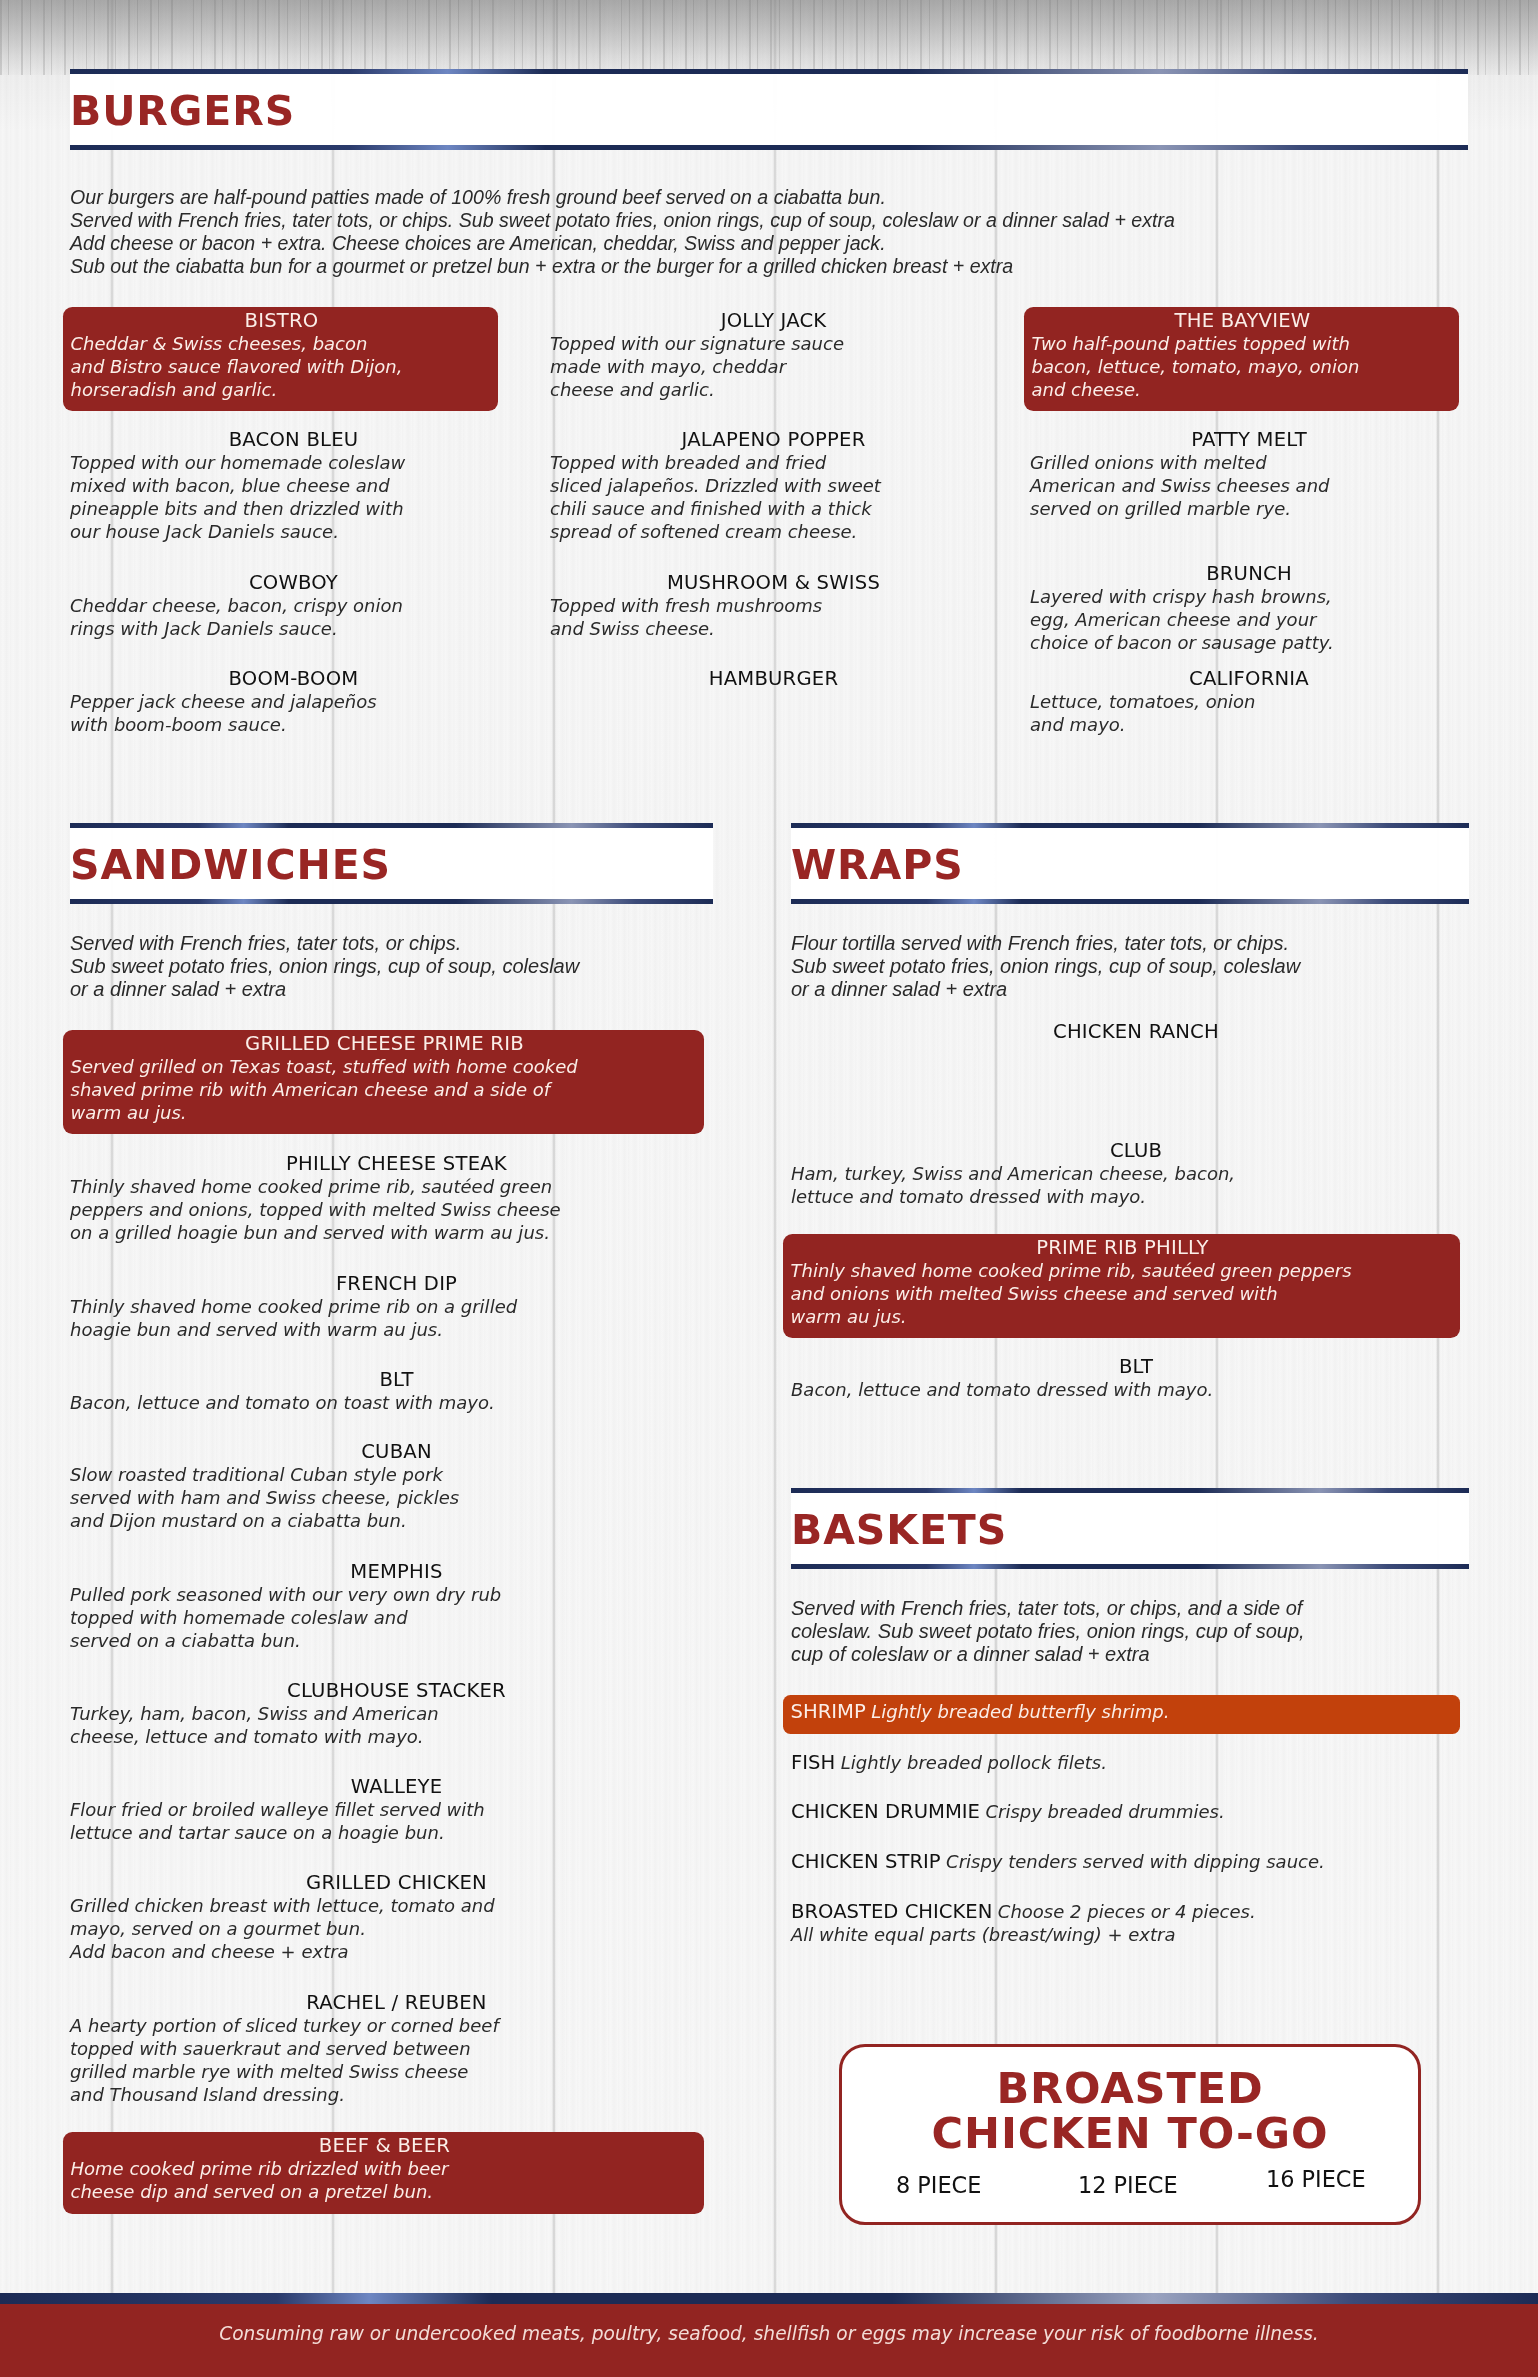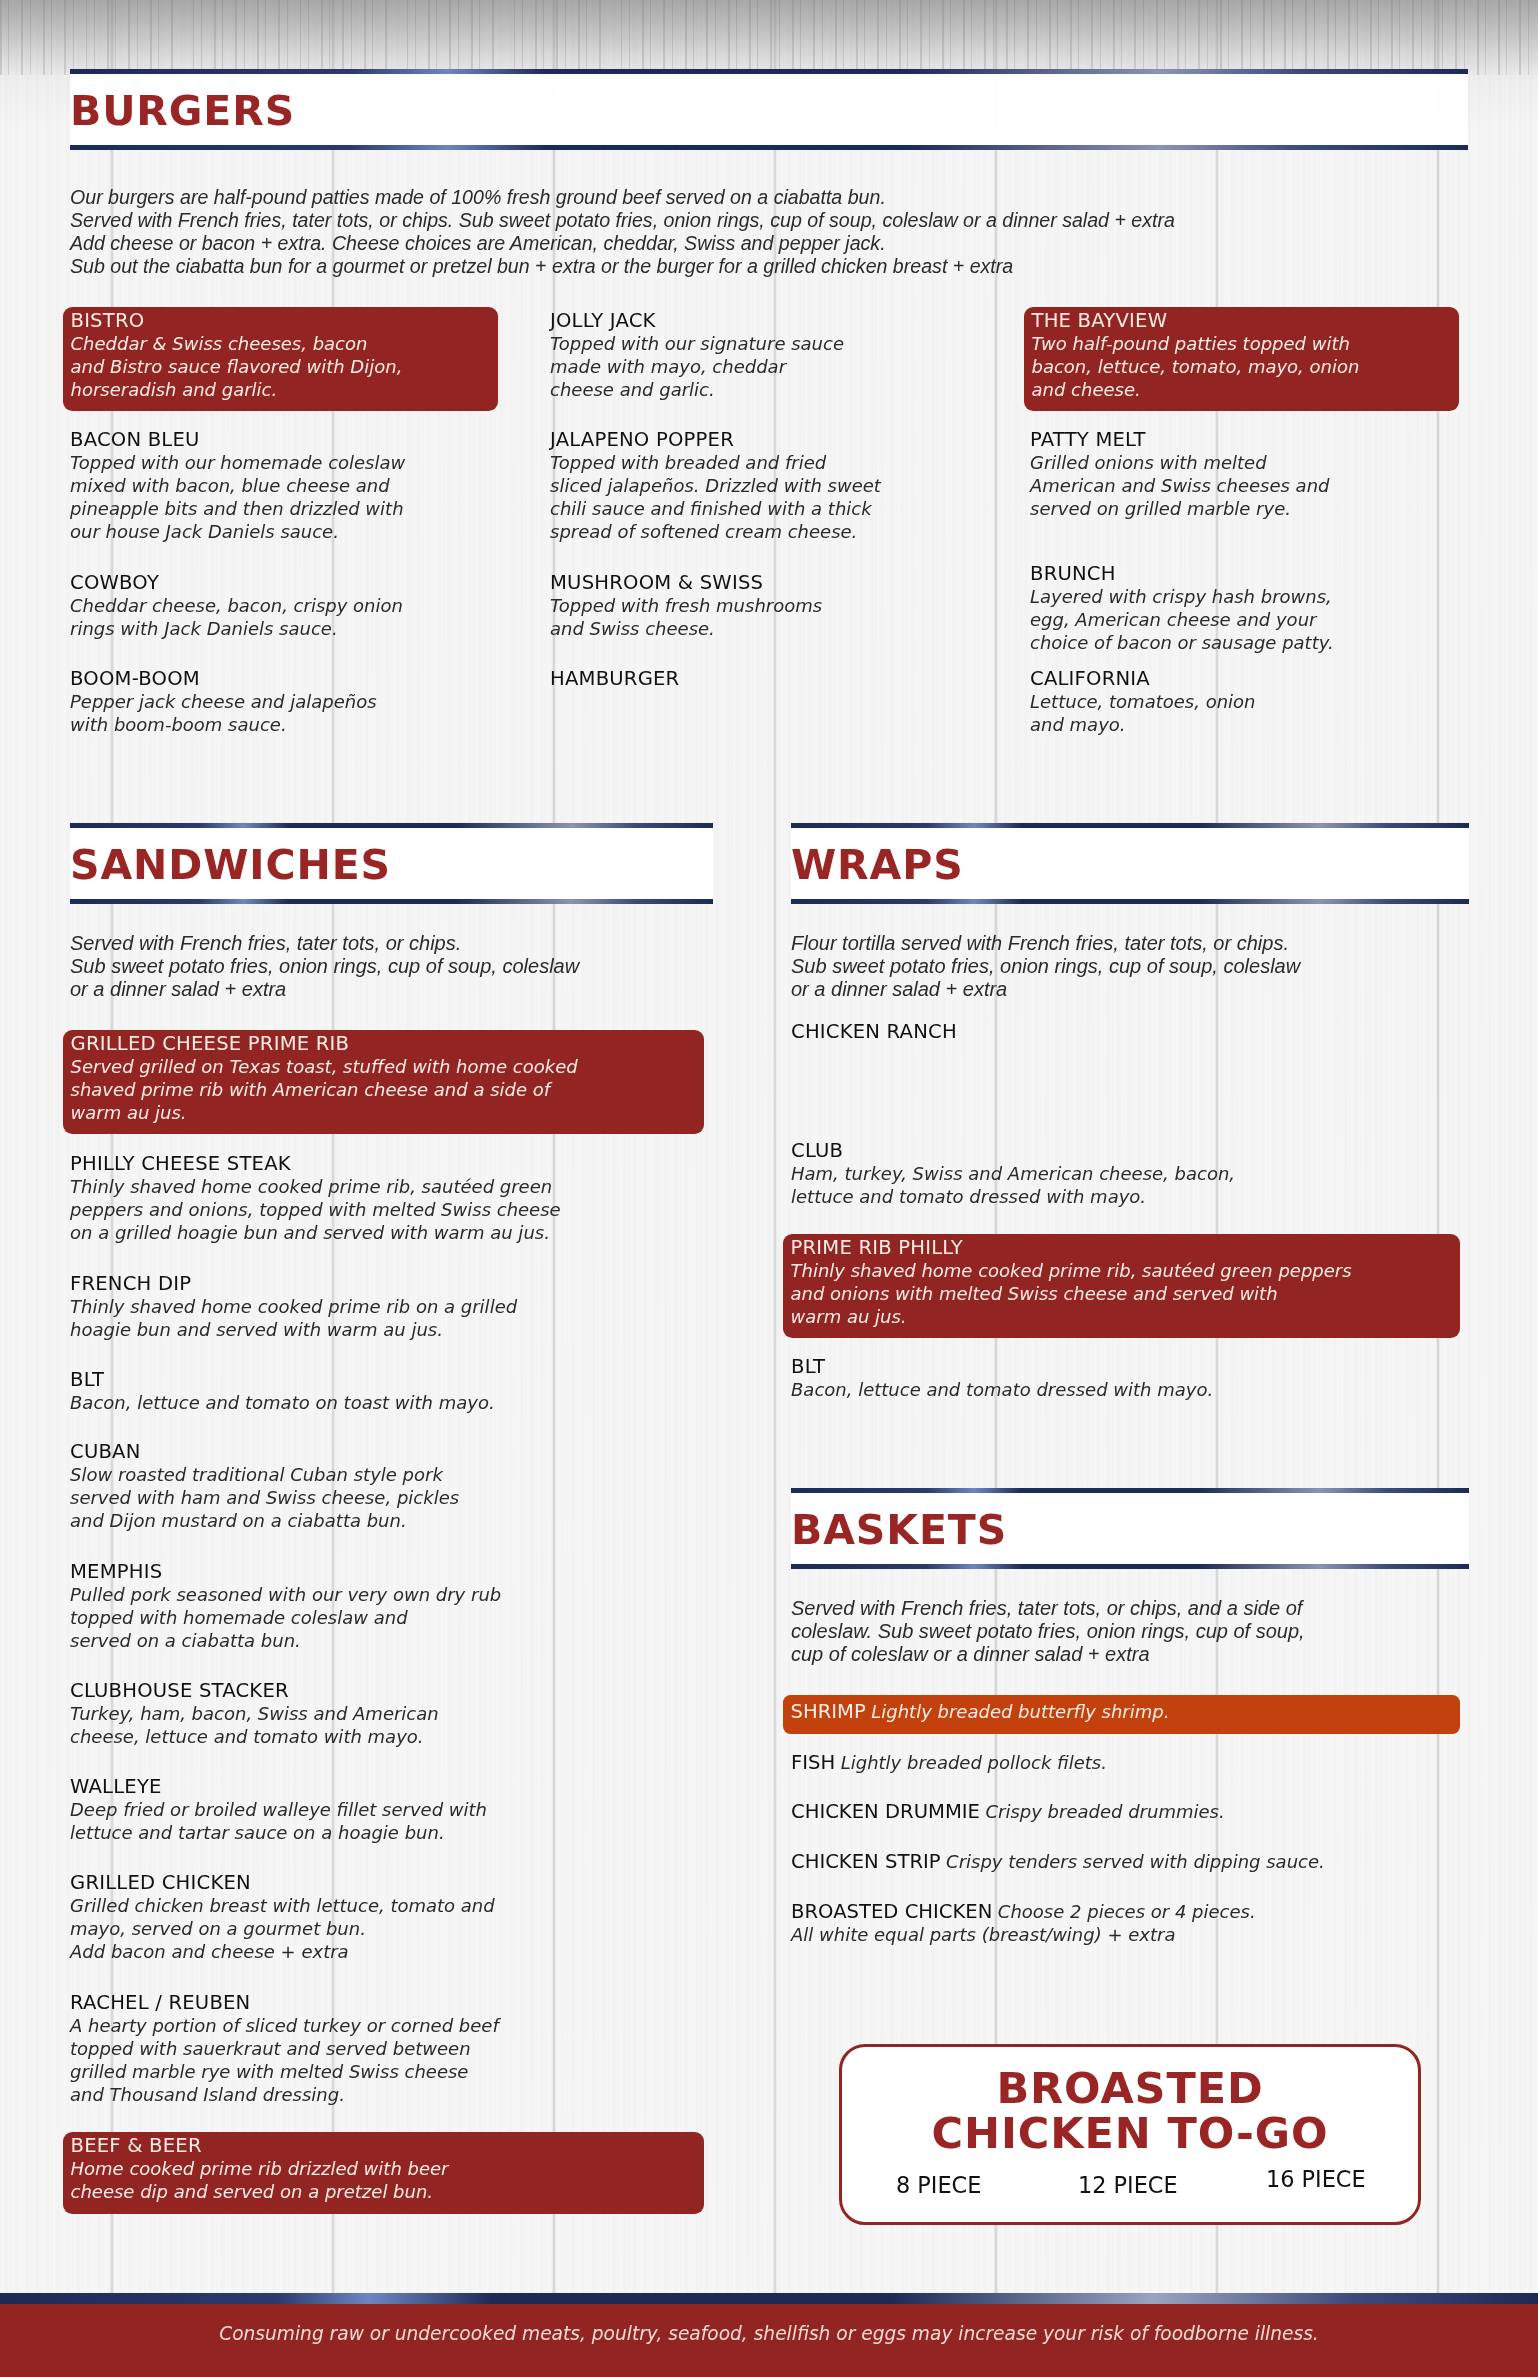--- a/index.html
+++ b/index.html
@@ -57,20 +57,21 @@
   .item {
     position: absolute;
   }
   .item .name {
     display: block;
     font-family: "DejaVu Sans", sans-serif;
     font-size: 19.6px;
     line-height: 23px;
     color: #111;
     letter-spacing: 0.2px;
+    text-align: center;
   }
   .item .desc {
     display: block;
     font-family: "DejaVu Sans", sans-serif;
     font-style: italic;
     font-weight: 300;
     font-size: 18px;
     line-height: 23px;
     color: #2a2a2a;
     white-space: pre-line;
@@ -279,21 +280,21 @@
 topped with homemade coleslaw and
 served on a ciabatta bun.</span>
 </div>
 <div class="item" style="left:70px; top:1679px; width:653px;">
   <span class="name">CLUBHOUSE STACKER</span>
   <span class="desc">Turkey, ham, bacon, Swiss and American
 cheese, lettuce and tomato with mayo.</span>
 </div>
 <div class="item" style="left:70px; top:1775px; width:653px;">
   <span class="name">WALLEYE</span>
-  <span class="desc">Deep fried or broiled walleye fillet served with
+  <span class="desc">Flour fried or broiled walleye fillet served with
 lettuce and tartar sauce on a hoagie bun.</span>
 </div>
 <div class="item" style="left:70px; top:1871px; width:653px;">
   <span class="name">GRILLED CHICKEN</span>
   <span class="desc">Grilled chicken breast with lettuce, tomato and
 mayo, served on a gourmet  bun.
 Add bacon and cheese + extra</span>
 </div>
 <div class="item" style="left:70px; top:1991px; width:653px;">
   <span class="name">RACHEL / REUBEN</span>

